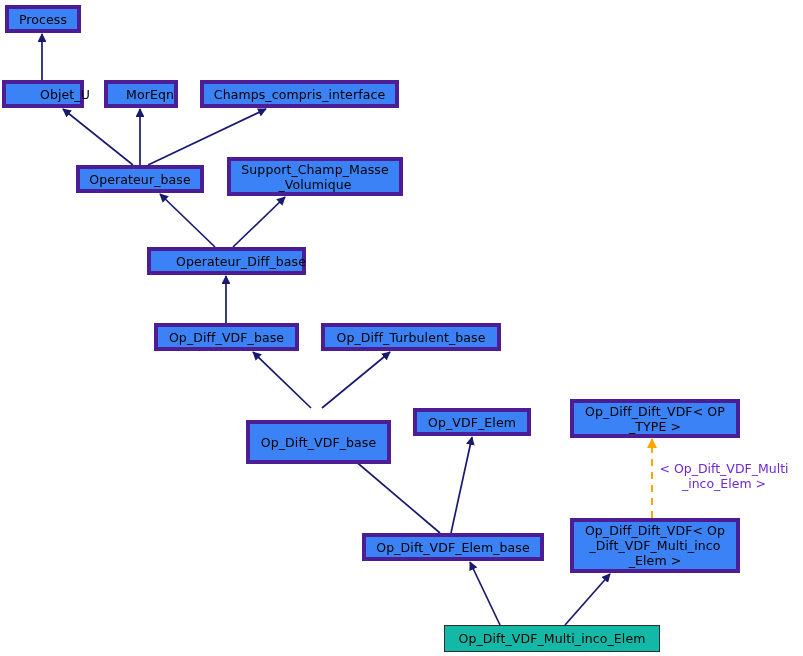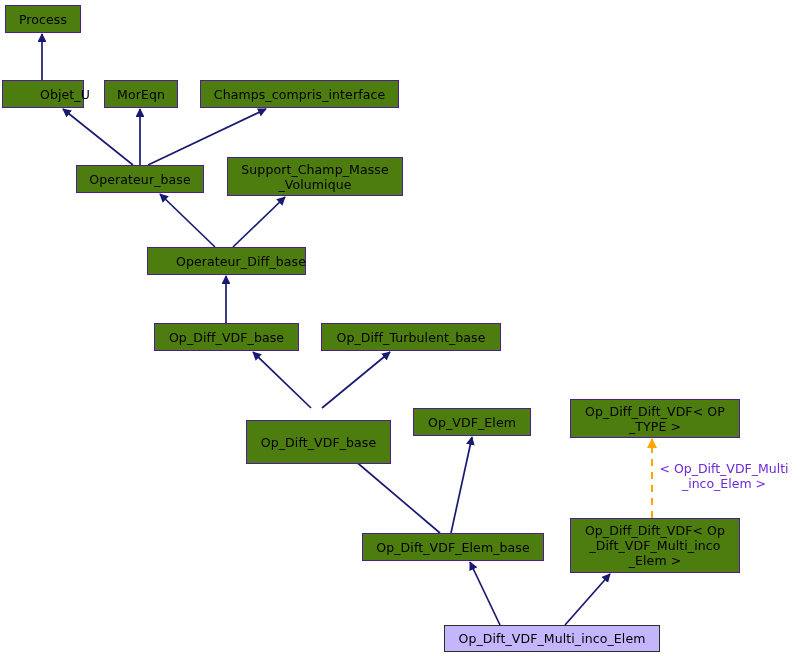--- a/index.html
+++ b/index.html
@@ -20,35 +20,35 @@
   svg.edges {
     position: absolute;
     left: 0;
     top: 0;
     width: 803px;
     height: 656px;
   }
   .node {
     position: absolute;
     box-sizing: border-box;
-    border: 1px solid #4c1d95;
-    background: #4d7c0f;
+    border: 4px solid #4c1d95;
+    background: #3b82f6;
     color: #000000;
     display: flex;
     align-items: center;
     justify-content: center;
     text-align: center;
     font-size: 12.5px;
     line-height: 15px;
     letter-spacing: 0.1px;
     white-space: pre-line;
     z-index: 5;
   }
   .node.highlight {
-    background: #c4b5fd;
+    background: #14b8a6;
     border: 1px solid #2e2e2e;
   }
   .edge-label {
     position: absolute;
     font-size: 12.5px;
     line-height: 15px;
     color: #6d28d9;
     text-align: center;
     white-space: pre-line;
     z-index: 6;
@@ -77,21 +77,21 @@
       <line x1="311" y1="408" x2="253" y2="352" stroke="#191970" stroke-width="1.7" marker-end="url(#arrow-inherit)"></line>
       <line x1="322" y1="408" x2="390" y2="352" stroke="#191970" stroke-width="1.7" marker-end="url(#arrow-inherit)"></line>
       <line x1="440" y1="533" x2="327" y2="437" stroke="#191970" stroke-width="1.7" marker-end="url(#arrow-inherit)"></line>
       <line x1="451" y1="533" x2="472" y2="437" stroke="#191970" stroke-width="1.7" marker-end="url(#arrow-inherit)"></line>
       <line x1="652" y1="518" x2="652" y2="439" stroke="#ffa500" stroke-width="2" stroke-dasharray="7,6" marker-end="url(#arrow-template)"></line>
       <line x1="500" y1="625" x2="470" y2="562" stroke="#191970" stroke-width="1.7" marker-end="url(#arrow-inherit)"></line>
       <line x1="565" y1="625" x2="610" y2="574" stroke="#191970" stroke-width="1.7" marker-end="url(#arrow-inherit)"></line>
     </svg>
 <div class="node" style="left: 5px; top: 5px; width: 76px; height: 28px;"><span>Process</span></div>
     <div class="node" style="left: 2px; top: 80px; width: 82px; height: 28px; padding-left: 44px;"><span>Objet_U</span></div>
-    <div class="node" style="left: 104px; top: 80px; width: 74px; height: 28px;"><span>MorEqn</span></div>
+    <div class="node" style="left: 104px; top: 80px; width: 74px; height: 28px; justify-content: flex-end;"><span>MorEqn</span></div>
     <div class="node" style="left: 76px; top: 165px; width: 128px; height: 28px;"><span>Operateur_base</span></div>
     <div class="node" style="left: 200px; top: 80px; width: 199px; height: 28px;"><span>Champs_compris_interface</span></div>
     <div class="node" style="left: 227px; top: 157px; width: 176px; height: 39px;"><span>Support_Champ_Masse
 _Volumique</span></div>
     <div class="node" style="left: 147px; top: 247px; width: 159px; height: 28px; padding-left: 29px;"><span>Operateur_Diff_base</span></div>
     <div class="node" style="left: 154px; top: 323px; width: 145px; height: 28px;"><span>Op_Diff_VDF_base</span></div>
     <div class="node" style="left: 321px; top: 323px; width: 180px; height: 28px;"><span>Op_Diff_Turbulent_base</span></div>
     <div class="node" style="left: 246px; top: 412px; width: 145px; height: 44px; margin-top: 8px;"><span>Op_Dift_VDF_base</span></div>
     <div class="node" style="left: 413px; top: 408px; width: 118px; height: 28px;"><span>Op_VDF_Elem</span></div>
     <div class="node" style="left: 570px; top: 399px; width: 170px; height: 39px;"><span>Op_Diff_Dift_VDF&lt; OP

